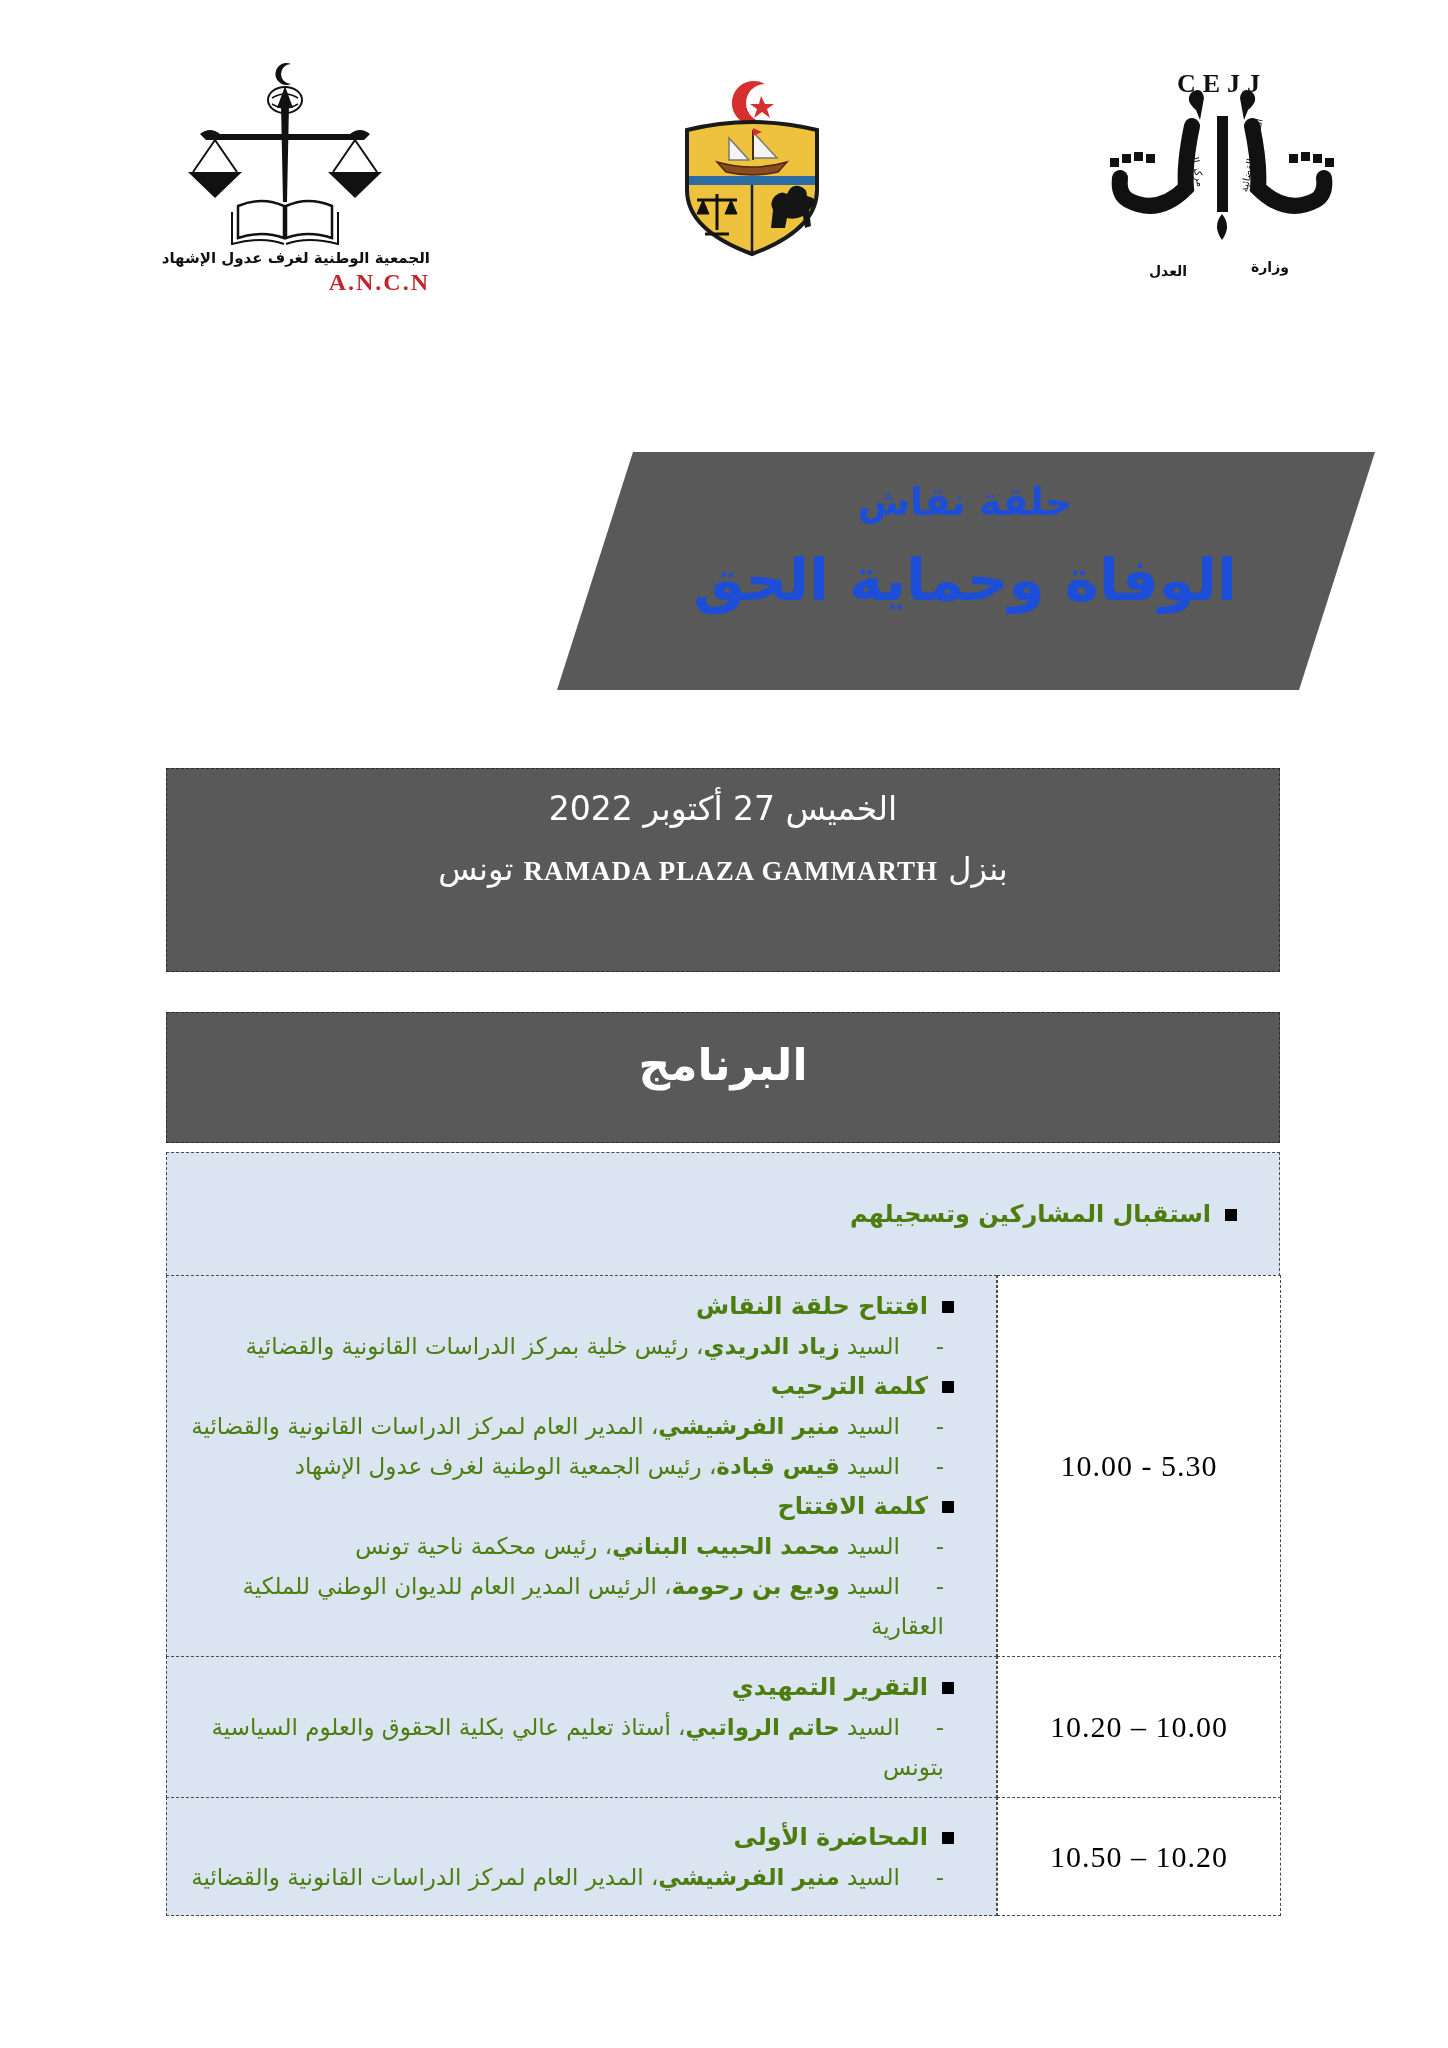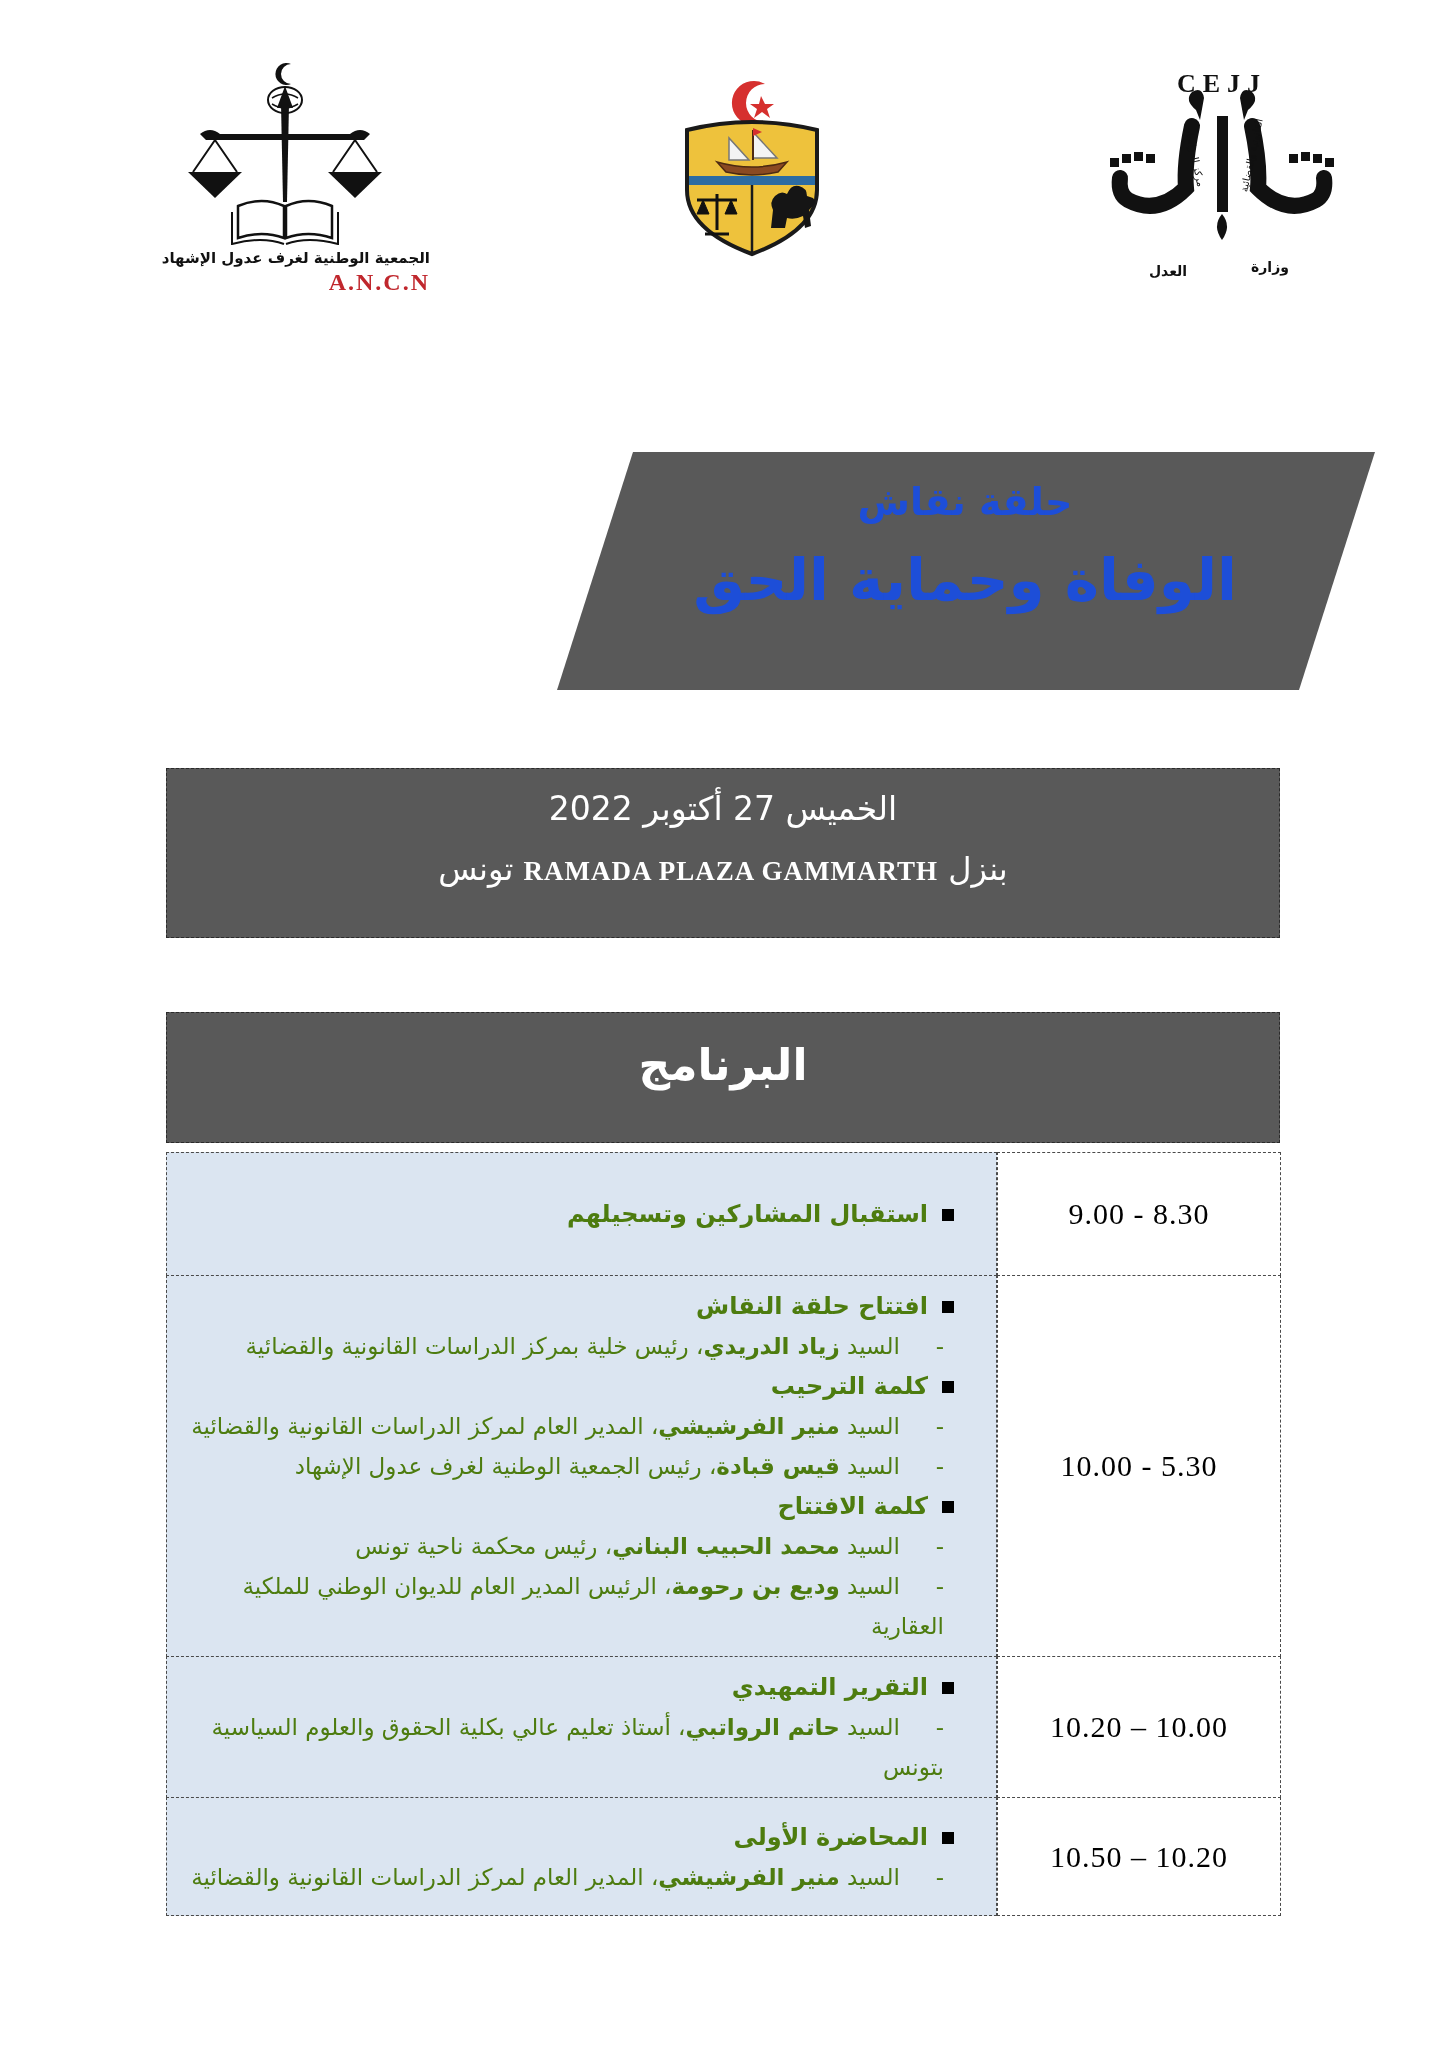--- a/index.html
+++ b/index.html
@@ -21,21 +21,21 @@
     position:absolute; left:595px; top:452px; width:742px; height:238px;
     background:#595959; transform:skewX(-17.7deg);
   }
   .banner-text{
     position:absolute; left:585px; top:480px; width:760px; text-align:center; color:#1d4ed8;
   }
   .banner-line1{font-size:38px; font-weight:bold; margin-bottom:22px;}
   .banner-line2{font-size:58px; font-weight:bold;}
   
   .date-box{
-    position:absolute; left:166px; top:768px; width:1114px; height:170px;
+    position:absolute; left:166px; top:768px; width:1114px; height:204px;
     background:#595959; border:1px dashed #2b2b2b; box-sizing:border-box;
     color:#fff; text-align:center;
   }
   .date-line1{font-size:33px; margin-top:20px;}
   .date-line2{font-size:32px; margin-top:22px;}
   .venue-name{font-family:Liberation Serif, serif; font-weight:bold; font-size:27px; letter-spacing:1px;}
   
   .program{position:absolute; left:166px; top:1012px; width:1114px;}
   .program-header{
     height:131px; line-height:104px; background:#595959; border:1px dashed #2b2b2b;
@@ -180,21 +180,20 @@
     </div>
   </div>
 
   <div class="program">
     <div class="program-header">البرنامج</div>
     <div>
         <div class="program-row">
           <div class="session-cell" dir="rtl">
             <div class="line heading"><span class="bullet-sq"></span><span>استقبال المشاركين وتسجيلهم</span></div>
           </div>
-          <div class="time-cell" dir="ltr">9.00 -  8.30</div>
         </div>
         <div class="program-row">
           <div class="session-cell" dir="rtl">
             <div class="line heading"><span class="bullet-sq"></span><span>افتتاح حلقة النقاش</span></div>
             <div class="line speaker"><span class="dash">-</span><span>السيد </span><span class="name">زياد الدريدي</span><span>، رئيس خلية بمركز الدراسات القانونية والقضائية</span></div>
             <div class="line heading"><span class="bullet-sq"></span><span>كلمة الترحيب</span></div>
             <div class="line speaker"><span class="dash">-</span><span>السيد </span><span class="name">منير الفرشيشي</span><span>، المدير العام لمركز الدراسات القانونية والقضائية</span></div>
             <div class="line speaker"><span class="dash">-</span><span>السيد </span><span class="name">قيس قبادة</span><span>، رئيس الجمعية الوطنية لغرف عدول الإشهاد</span></div>
             <div class="line heading"><span class="bullet-sq"></span><span>كلمة الافتتاح</span></div>
             <div class="line speaker"><span class="dash">-</span><span>السيد </span><span class="name">محمد الحبيب البناني</span><span>، رئيس محكمة ناحية تونس</span></div>

